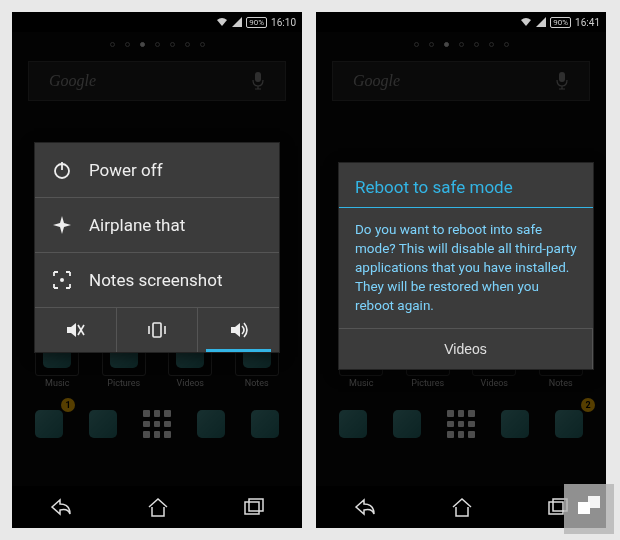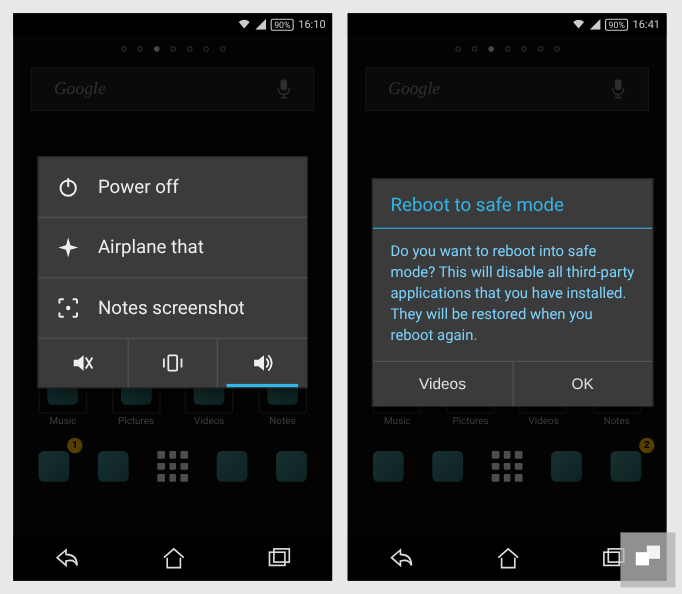--- a/index.html
+++ b/index.html
@@ -418,21 +418,20 @@
     </div>
   </div>
 
   <div class="dim"></div>
 
   <div class="dialog">
     <div class="dialog-title">Reboot to safe mode</div>
     <div class="dialog-body">Do you want to reboot into safe mode? This will disable all third-party applications that you have installed. They will be restored when you reboot again.</div>
     <div class="dialog-buttons">
       <button>Videos</button>
-      <button>OK</button>
     </div>
   </div>
 
   <div class="navbar">
     <svg width="26" height="22" viewBox="0 0 26 22">
         <path d="M4 11 L12 4 L12 8 Q22 8 22 18 Q20 12 12 14 L12 18 Z" fill="none" stroke="#ddd" stroke-width="1.5"></path>
       </svg>
     <svg width="24" height="22" viewBox="0 0 24 22">
         <path d="M3 11 L12 3 L21 11 M6 11 L6 20 L18 20 L18 11" fill="none" stroke="#ddd" stroke-width="1.5"></path>
       </svg>

